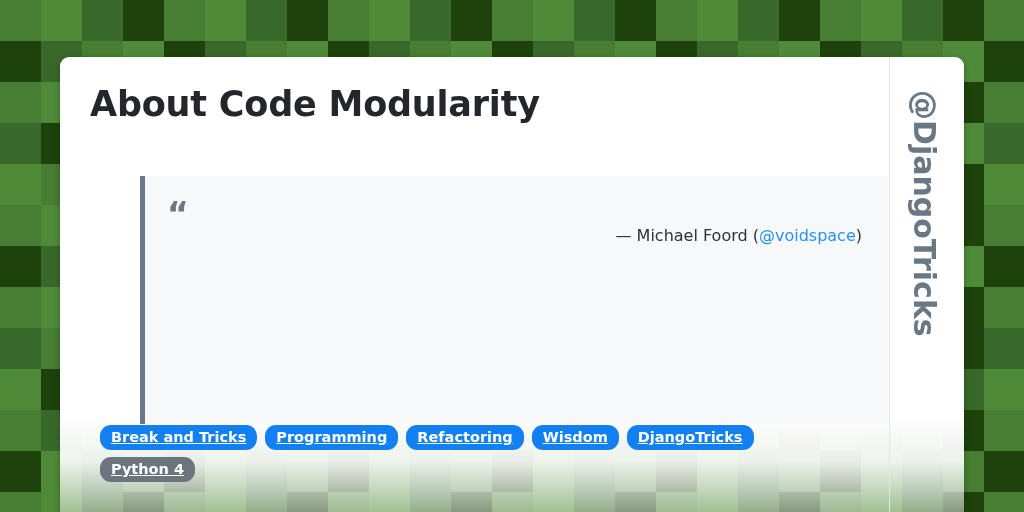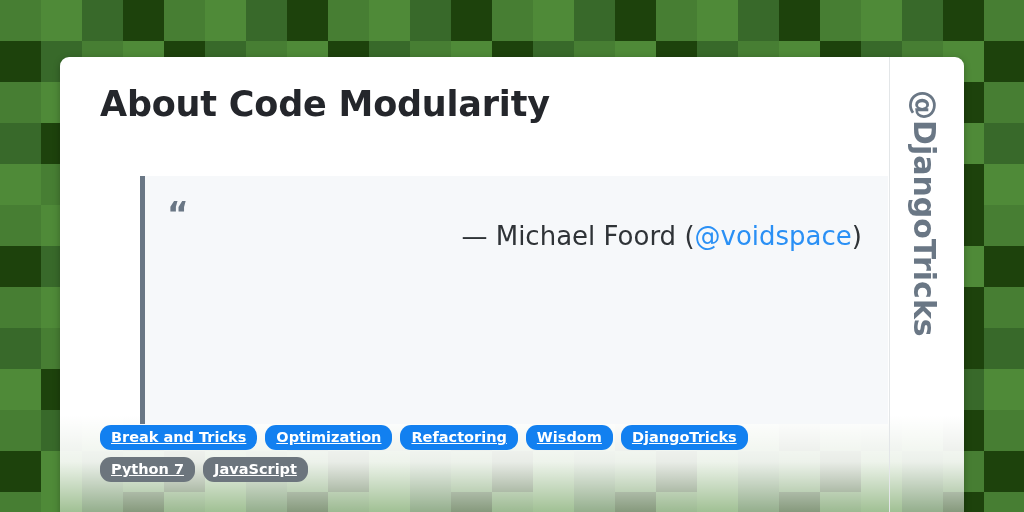--- a/index.html
+++ b/index.html
@@ -71,21 +71,21 @@
   #content {
     position: absolute;
     left: 0;
     top: 0;
     width: 829px;
     height: 460px;
   }
 
   #page-title {
     position: absolute;
-    left: 40px;
+    left: 30px;
     top: 27px;
     margin: 0;
     font-size: 35px;
     line-height: 40px;
     font-weight: 700;
     letter-spacing: -0.2px;
     color: #24262b;
     font-family: "DejaVu Sans", "Liberation Sans", sans-serif;
     white-space: nowrap;
   }
@@ -116,21 +116,21 @@
     margin: 0 0 0 42px;
     font-size: 19.5px;
     line-height: 32px;
     color: #2f3337;
     font-family: "DejaVu Sans", "Liberation Sans", sans-serif;
     max-width: 600px;
   }
   #quote-attrib {
     margin: 22px 0 0 0;
     text-align: right;
-    font-size: 26px;
+    font-size: 16px;
     line-height: 28px;
     color: #2f3337;
     font-family: "DejaVu Sans", "Liberation Sans", sans-serif;
   }
   #quote-attrib a {
     color: #2a90f5;
     text-decoration: none;
   }
 
   
@@ -522,26 +522,25 @@
 
         <blockquote id="quote-block">
           <span id="quote-mark">“</span>
           <p id="quote-attrib">
             <span>— Michael Foord (</span><a href="#">@voidspace</a><span>)</span>
           </p>
         </blockquote>
 
         <div id="tag-list">
             <a href="#" class="tag blue">Break and Tricks</a>
-            <a href="#" class="tag blue">Optimization</a>
+            <a href="#" class="tag blue">Programming</a>
             <a href="#" class="tag blue">Refactoring</a>
             <a href="#" class="tag blue">Wisdom</a>
             <a href="#" class="tag blue">DjangoTricks</a>
-            <a href="#" class="tag gray">Python 7</a>
-            <a href="#" class="tag gray">JavaScript</a>
+            <a href="#" class="tag gray">Python 4</a>
           </div>
 
       </div>
 
       <div id="card-divider"></div>
 
       <div id="sidebar-strip">
         <div id="site-handle">@DjangoTricks</div>
       </div>
 

